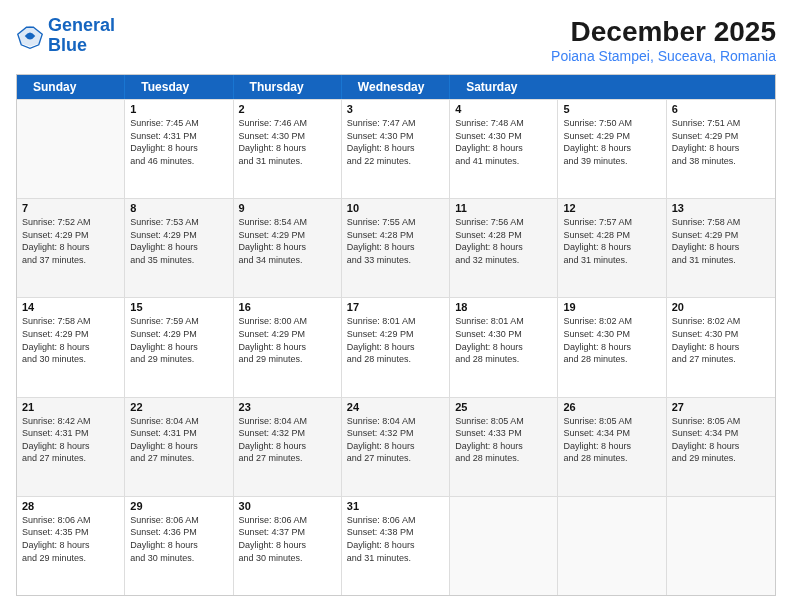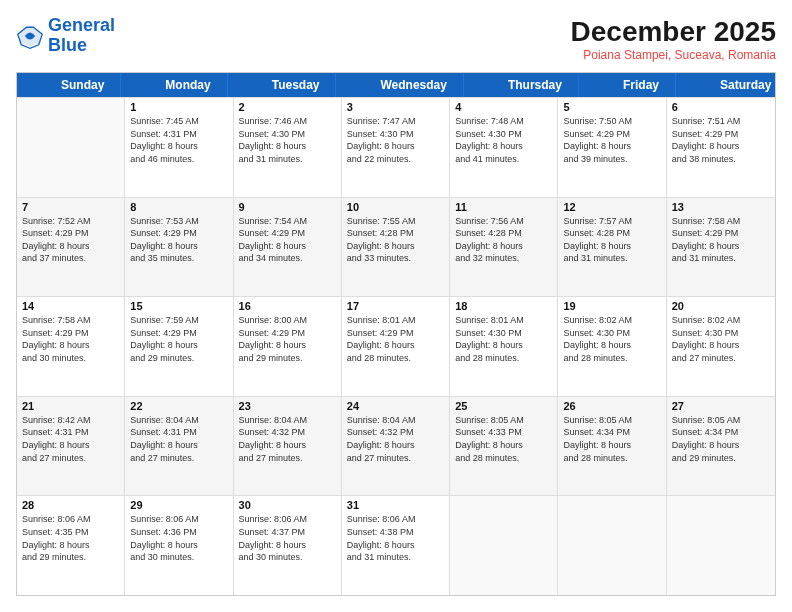--- a/index.html
+++ b/index.html
@@ -43,42 +43,41 @@
     }
     .title-section {
       text-align: right;
     }
     .month-title {
       font-size: 28px;
       font-weight: bold;
       color: #1a1a1a;
     }
     .subtitle {
-      font-size: 12px;
-      color: #ef4444;
+      font-size: 14px;
+      color: #3b82f6;
     }
     .calendar {
       flex: 1;
       display: flex;
       flex-direction: column;
       border: 1px solid #ccc;
     }
     .cal-header {
       display: grid;
       grid-template-columns: repeat(7, 1fr);
       background: #1565c0;
     }
     .cal-header-cell {
       color: #fff;
       font-size: 12px;
       font-weight: bold;
       padding: 5px 16px;
       text-align: left;
       border-right: 1px solid #1976d2;
-      margin-left: 28px;
     }
     .cal-header-cell:last-child { border-right: none; }
     .cal-body {
       flex: 1;
       display: flex;
       flex-direction: column;
     }
     .cal-row {
       display: grid;
       grid-template-columns: repeat(7, 1fr);
@@ -130,25 +129,23 @@
     </div>
     <div class="title-section">
       <div class="month-title">December 2025</div>
       <div class="subtitle">Poiana Stampei, Suceava, Romania</div>
     </div>
   </div>
 
   <div class="calendar">
     <div class="cal-header">
       <div class="cal-header-cell">Sunday</div>
-      <div class="cal-header-cell">Monday</div>
       <div class="cal-header-cell">Tuesday</div>
+      <div class="cal-header-cell">Thursday</div>
       <div class="cal-header-cell">Wednesday</div>
-      <div class="cal-header-cell">Thursday</div>
-      <div class="cal-header-cell">Friday</div>
       <div class="cal-header-cell">Saturday</div>
     </div>
     <div class="cal-body" id="cal-body">
     <div class="cal-row">
           <div class="cal-cell empty"></div>
           <div class="cal-cell">
             <div class="day-num">1</div>
             <div class="cell-line">Sunrise: 7:45 AM</div>
             <div class="cell-line">Sunset: 4:31 PM</div>
             <div class="cell-line">Daylight: 8 hours</div>
@@ -200,21 +197,21 @@
           </div>
           <div class="cal-cell">
             <div class="day-num">8</div>
             <div class="cell-line">Sunrise: 7:53 AM</div>
             <div class="cell-line">Sunset: 4:29 PM</div>
             <div class="cell-line">Daylight: 8 hours</div>
             <div class="cell-line">and 35 minutes.</div>
           </div>
           <div class="cal-cell">
             <div class="day-num">9</div>
-            <div class="cell-line">Sunrise: 7:54 AM</div>
+            <div class="cell-line">Sunrise: 8:54 AM</div>
             <div class="cell-line">Sunset: 4:29 PM</div>
             <div class="cell-line">Daylight: 8 hours</div>
             <div class="cell-line">and 34 minutes.</div>
           </div>
           <div class="cal-cell">
             <div class="day-num">10</div>
             <div class="cell-line">Sunrise: 7:55 AM</div>
             <div class="cell-line">Sunset: 4:28 PM</div>
             <div class="cell-line">Daylight: 8 hours</div>
             <div class="cell-line">and 33 minutes.</div>

